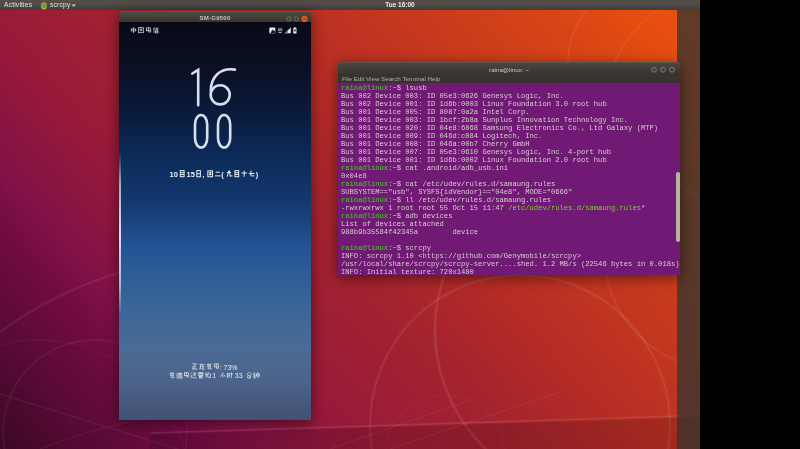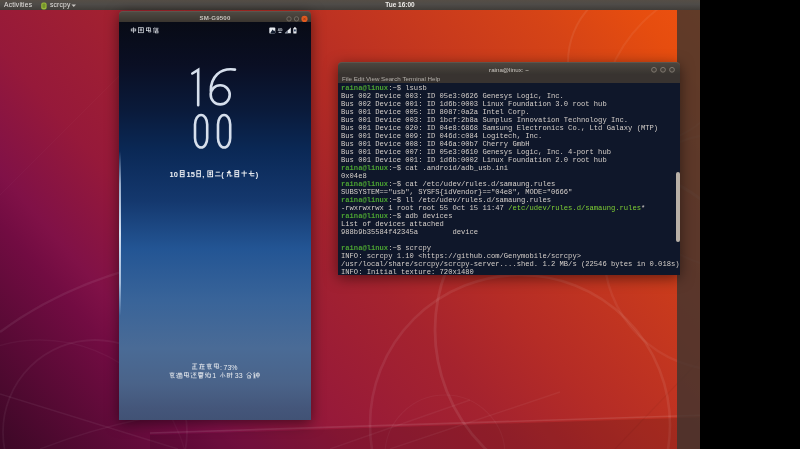--- a/index.html
+++ b/index.html
@@ -16,21 +16,21 @@
 
 .phone{position:absolute;left:119px;top:11px;width:192px;height:409px;border-radius:4px 4px 0 0;box-shadow:0 3px 14px rgba(0,0,0,.5);}
 .ptitle{position:absolute;left:0;top:0;width:192px;height:11px;background:linear-gradient(#4e4942,#3a352f);border-radius:4px 4px 0 0;border-top:1px solid #5b554d;}
 .ptitle .t{position:absolute;width:100%;text-align:center;top:2px;font-size:6.1px;font-weight:bold;color:#c7c3be;letter-spacing:.2px}
 .pscreen2{position:absolute;left:0;top:11px;width:192px;height:398px;background:linear-gradient(180deg,#080b16 0%,#0a0f24 11%,#0a1a3a 22%,#0a2855 32%,#14386e 45%,#235594 57%,#396499 70%,#4a6b96 82%,#4a6389 91%,#44567a 97%,#415275 100%);}
 
 .term{position:absolute;left:338px;top:62px;width:342px;height:213px;border-radius:4px 4px 0 0;box-shadow:0 3px 14px rgba(0,0,0,.5);}
 .ttitle{position:absolute;left:0;top:0;width:342px;height:12px;background:linear-gradient(#4c463f,#383430);border-radius:4px 4px 0 0;border-top:1px solid #5b554d;}
 .ttitle .t{position:absolute;width:100%;text-align:center;top:2.6px;font-size:6.2px;color:#cbc7c1;}
 .tmenu{position:absolute;left:0;top:12px;width:342px;height:9px;background:#383330;color:#b3afa9;font-size:6.2px;}
-.tbody{position:absolute;left:0;top:21px;width:342px;height:192px;background:#0f172a;overflow:hidden;
+.tbody{position:absolute;left:0;top:21px;width:342px;height:192px;background:#701a75;overflow:hidden;
  font-family:"Liberation Mono",monospace;font-size:7.15px;line-height:8px;letter-spacing:0;color:#d5cfca;padding:1px 16px 0 3px;white-space:pre;}
 .tbody .g{color:#4ba332;font-weight:bold}
 .tbody .gb{color:#7ecf34;font-weight:normal}
 .tbody .w{color:#d5cfca;font-weight:normal}
 .tscroll{position:absolute;right:0.5px;top:110px;width:4px;height:70px;background:#b8b0a7;border-radius:2px;}
 
 .wm{position:absolute;left:700px;top:404px;width:100px;height:45px;background:#eeedeb;}
 .wm .sub{position:absolute;left:33px;top:30px;font-size:4.4px;color:#a8aeb2;letter-spacing:.55px}
 
 .clock{position:absolute;top:1.2px;left:0;width:800px;text-align:center;font-size:6.5px;font-weight:bold;color:#eeebe8}

